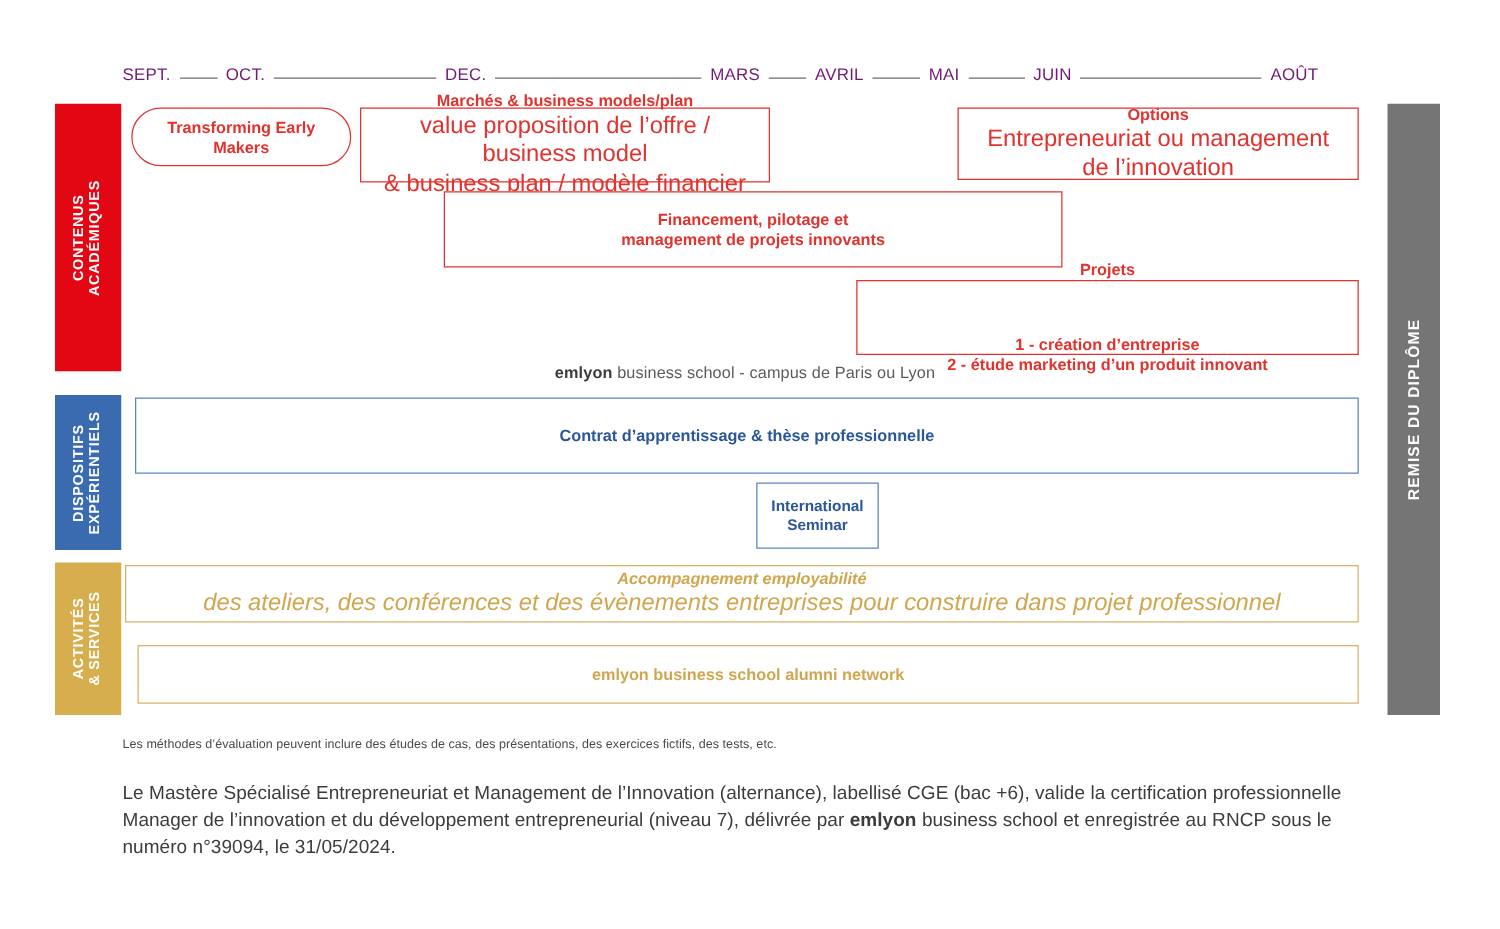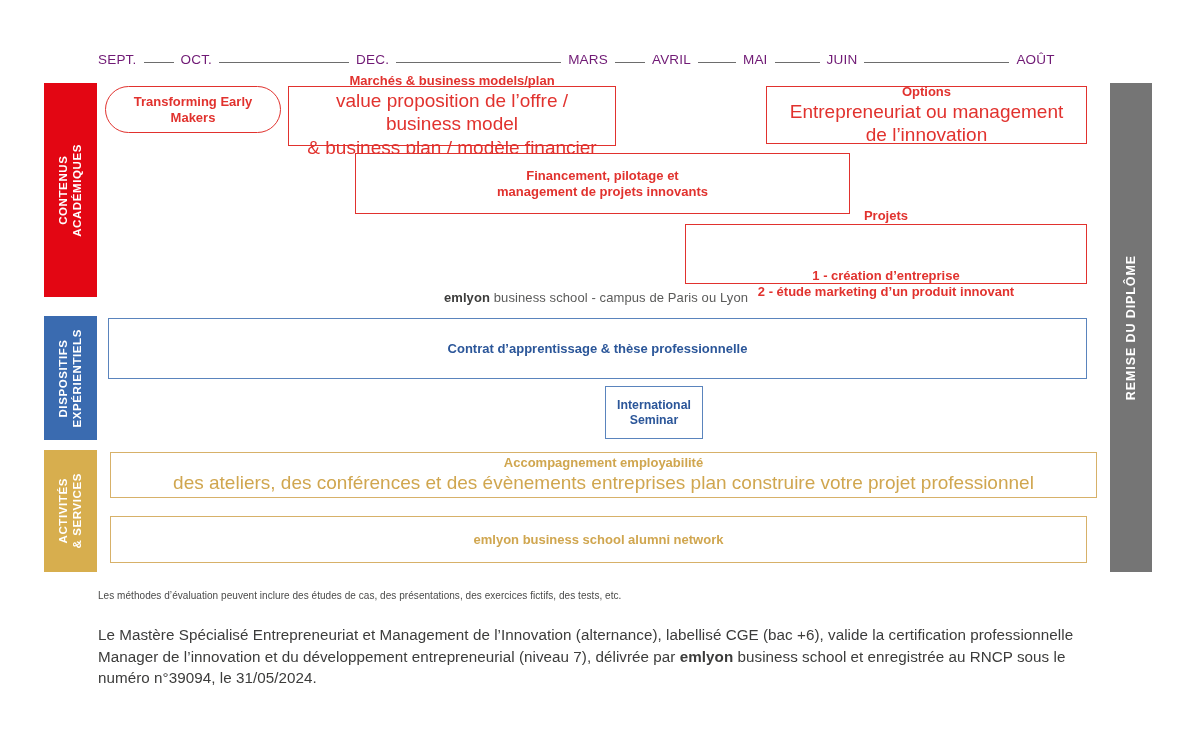--- a/index.html
+++ b/index.html
@@ -125,21 +125,21 @@
     color: #5b5b5a;
     letter-spacing: .1px;
   }
   .caption-emlyon b { font-weight: 700; color: #3c3c3b; }
 
   
   .b-contrat { left: 108px; top: 318px; width: 979px; height: 61px; }
   .b-seminar { left: 605px; top: 386px; width: 98px;  height: 53px; }
 
   
-  .b-accomp  { left: 110px; top: 452px; width: 987px; height: 46px; }
+  .b-accomp  { left: 100px; top: 452px; width: 987px; height: 46px; font-style: italic; }
   .b-alumni  { left: 110px; top: 516px; width: 977px; height: 47px; }
 
   
   .foot-note {
     position: absolute;
     left: 98px; top: 590px; width: 1010px;
     font-size: 10px;
     color: #4a4a49;
     letter-spacing: .05px;
   }
@@ -227,21 +227,21 @@
 Seminar</div>
   </div>
 
   <div class="band-label band-gold">
     <span class="vert">ACTIVITÉS
 &amp; SERVICES</span>
   </div>
 
   <div class="box box-gold b-accomp">
     <div class="ttl fs13" style="white-space:pre-line">Accompagnement employabilité</div>
-    <div class="sub fs125" style="white-space:pre-line">des ateliers, des conférences et des évènements entreprises plan construire votre projet professionnel</div>
+    <div class="sub fs125" style="white-space:pre-line">des ateliers, des conférences et des évènements entreprises pour construire dans projet professionnel</div>
   </div>
 
   <div class="box box-gold b-alumni">
     <div class="ttl fs13" style="white-space:pre-line">emlyon business school alumni network</div>
   </div>
 
   <div class="band-gray">
     <span class="vert">REMISE DU DIPLÔME</span>
   </div>
 

